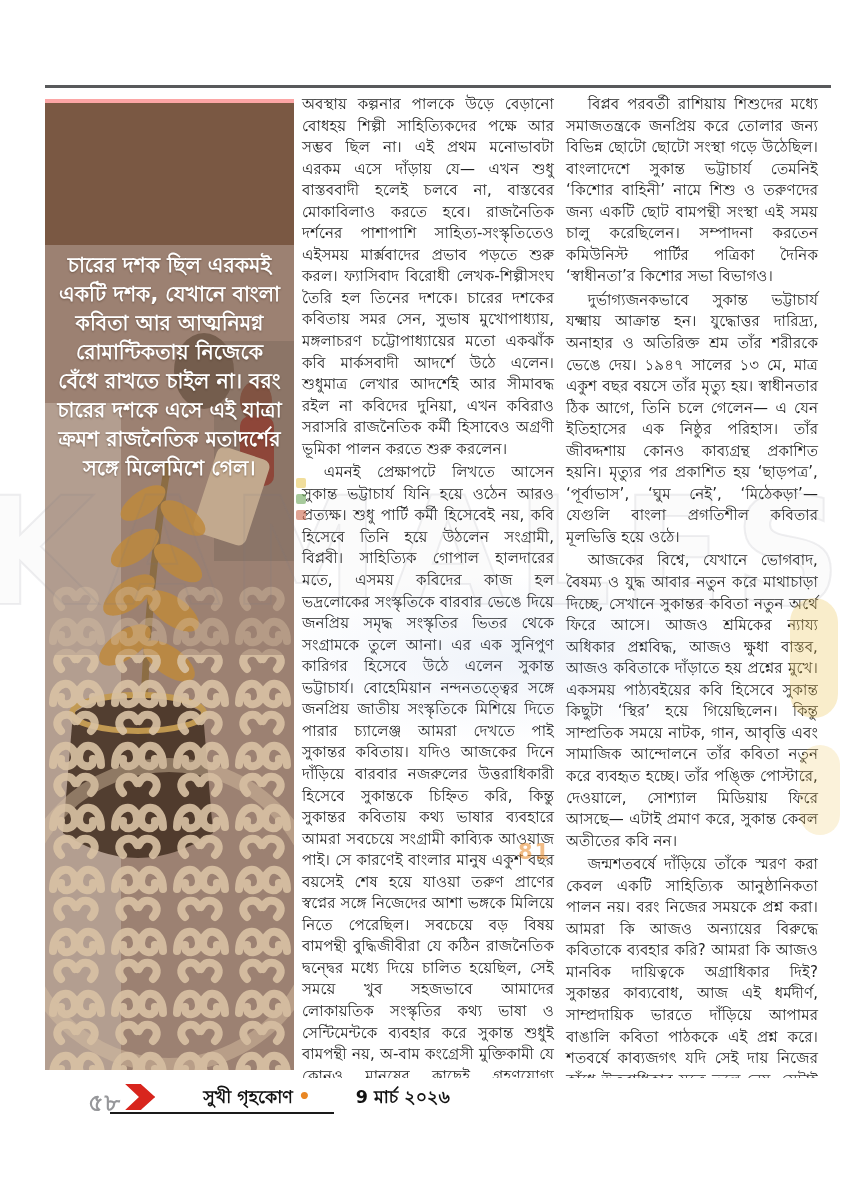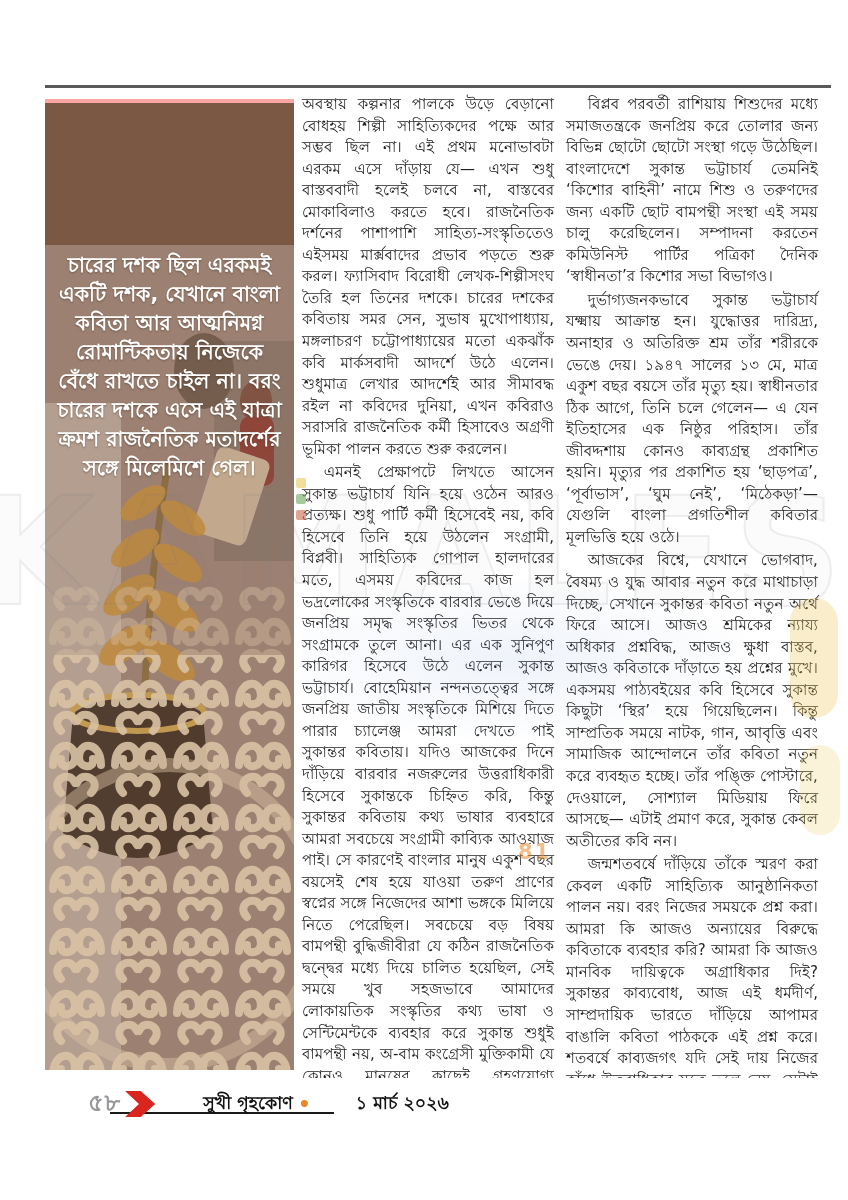--- a/index.html
+++ b/index.html
@@ -59,21 +59,21 @@
   .stamp-yellow-b{position:absolute;left:800px;top:745px;width:40px;height:90px;z-index:4;border-radius:20px;background:rgba(235,190,70,0.20);pointer-events:none;}
   .stamp-digits{
     position:absolute;left:518px;top:840px;z-index:4;pointer-events:none;
     font-size:21px;font-weight:800;color:rgba(232,135,36,0.55);letter-spacing:2px;
   }
   .stamp-flecks{position:absolute;left:296px;top:472px;width:16px;height:70px;z-index:4;pointer-events:none;}
   .stamp-flecks i{display:block;width:10px;height:10px;border-radius:2px;margin:6px 0;opacity:.55;}
 
   
   .footer{
-    position:absolute;left:88px;top:1084px;display:flex;align-items:center;z-index:6;
+    position:absolute;left:88px;top:1084px;display:flex;align-items:flex-start;z-index:6;
   }
   .page-number{font-size:24px;font-weight:700;color:#96979a;letter-spacing:1px;}
   .chevron{
     width:30px;height:26px;margin:0 8px 0 4px;background:#d8251d;
     clip-path:polygon(0 0,52% 0,100% 50%,52% 100%,0 100%,46% 50%);
     box-shadow:1px 1px 0 rgba(0,0,0,.25);
   }
   .footer-text{font-size:17.5px;font-weight:700;color:#121212;margin-left:40px;}
   .sep-dot{color:#e98724;font-size:20px;margin:0 5px;font-weight:800;}
   .footer-underline{position:absolute;left:110px;top:1112px;width:224px;height:2px;background:#1a1a1a;}
@@ -159,17 +159,17 @@
     <i style="background:#e6c34a"></i>
       <i style="background:#5f9e4a"></i>
       <i style="background:#c85a3a"></i>
   </div>
 
   <div class="footer">
     <span class="page-number">৫৮</span>
     <span class="chevron"></span>
     <span class="footer-text">সুখী গৃহকোণ</span>
     <span class="sep-dot">•</span>
-    <span class="footer-text">১ মার্চ ২০২৬</span>
+    <span class="footer-text">9 মার্চ ২০২৬</span>
   </div>
   <div class="footer-underline"></div>
 
 </div>
 
 </body></html>

